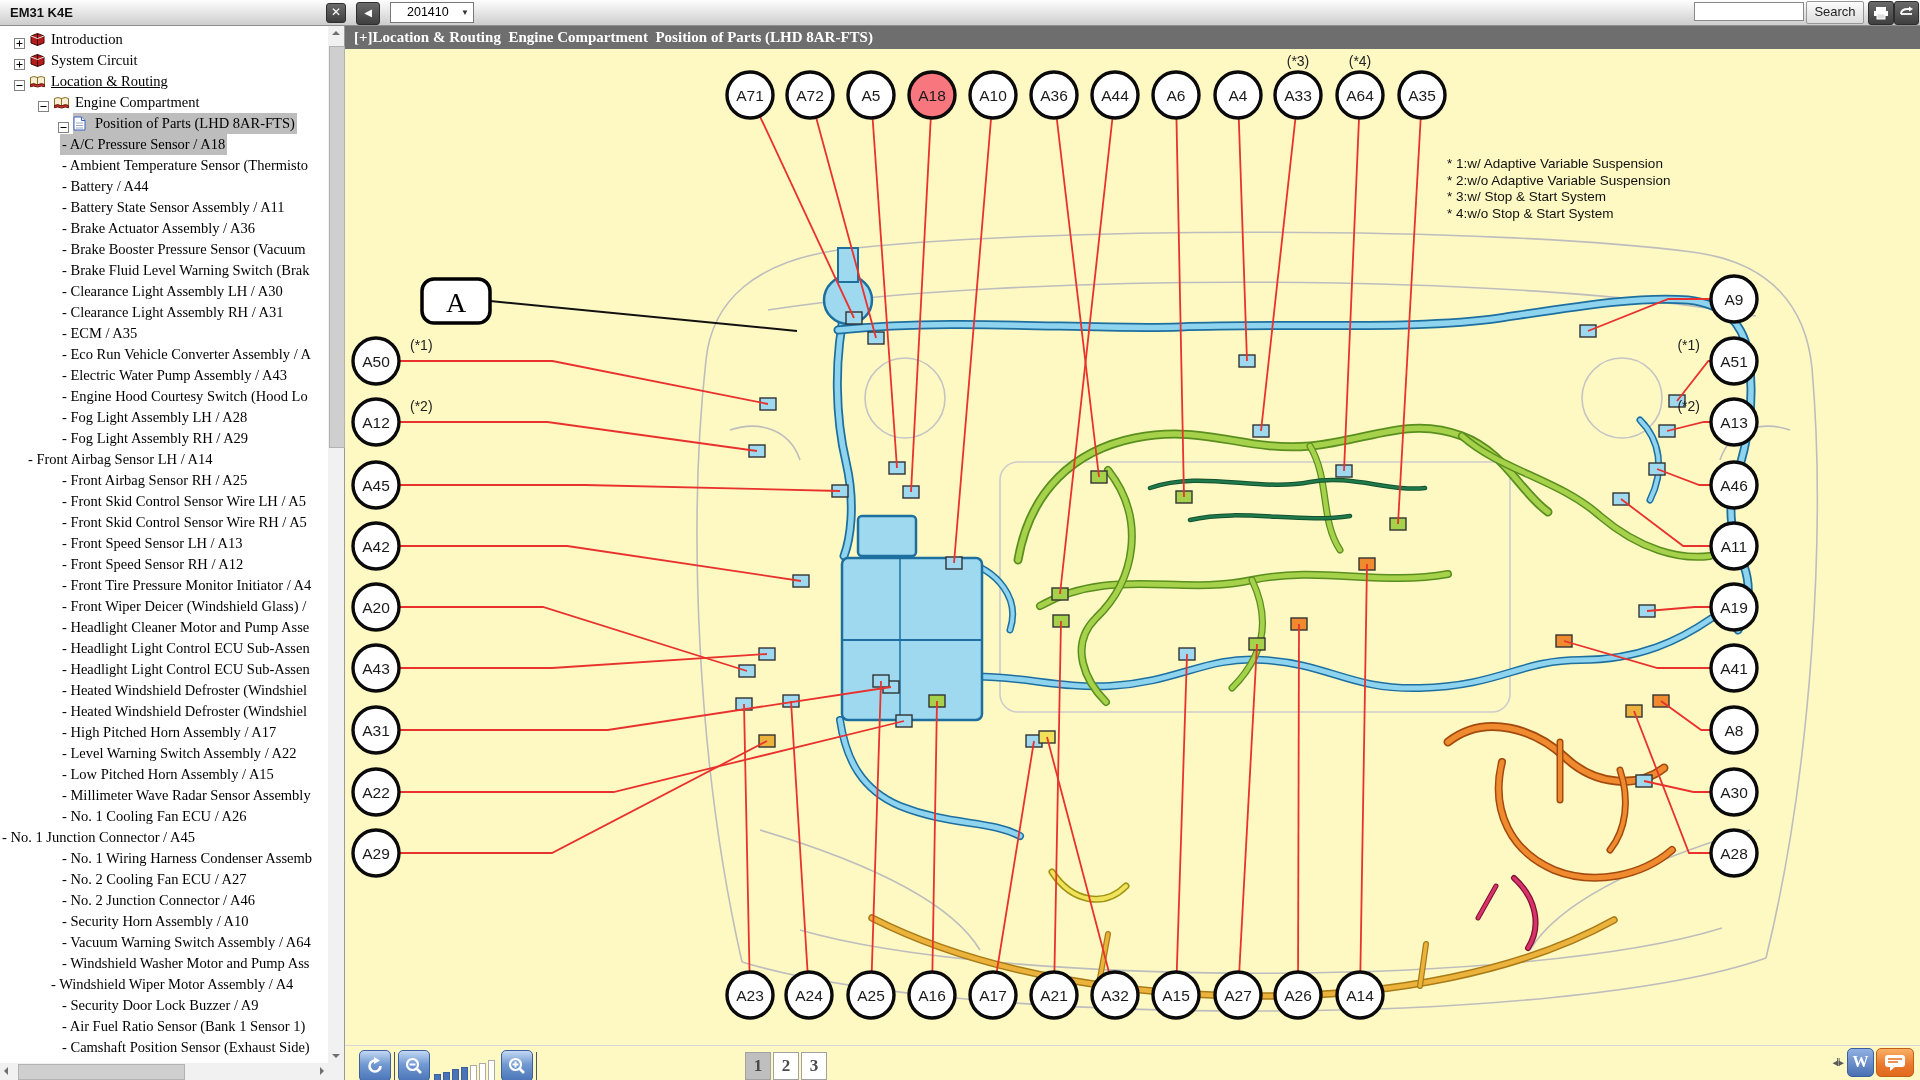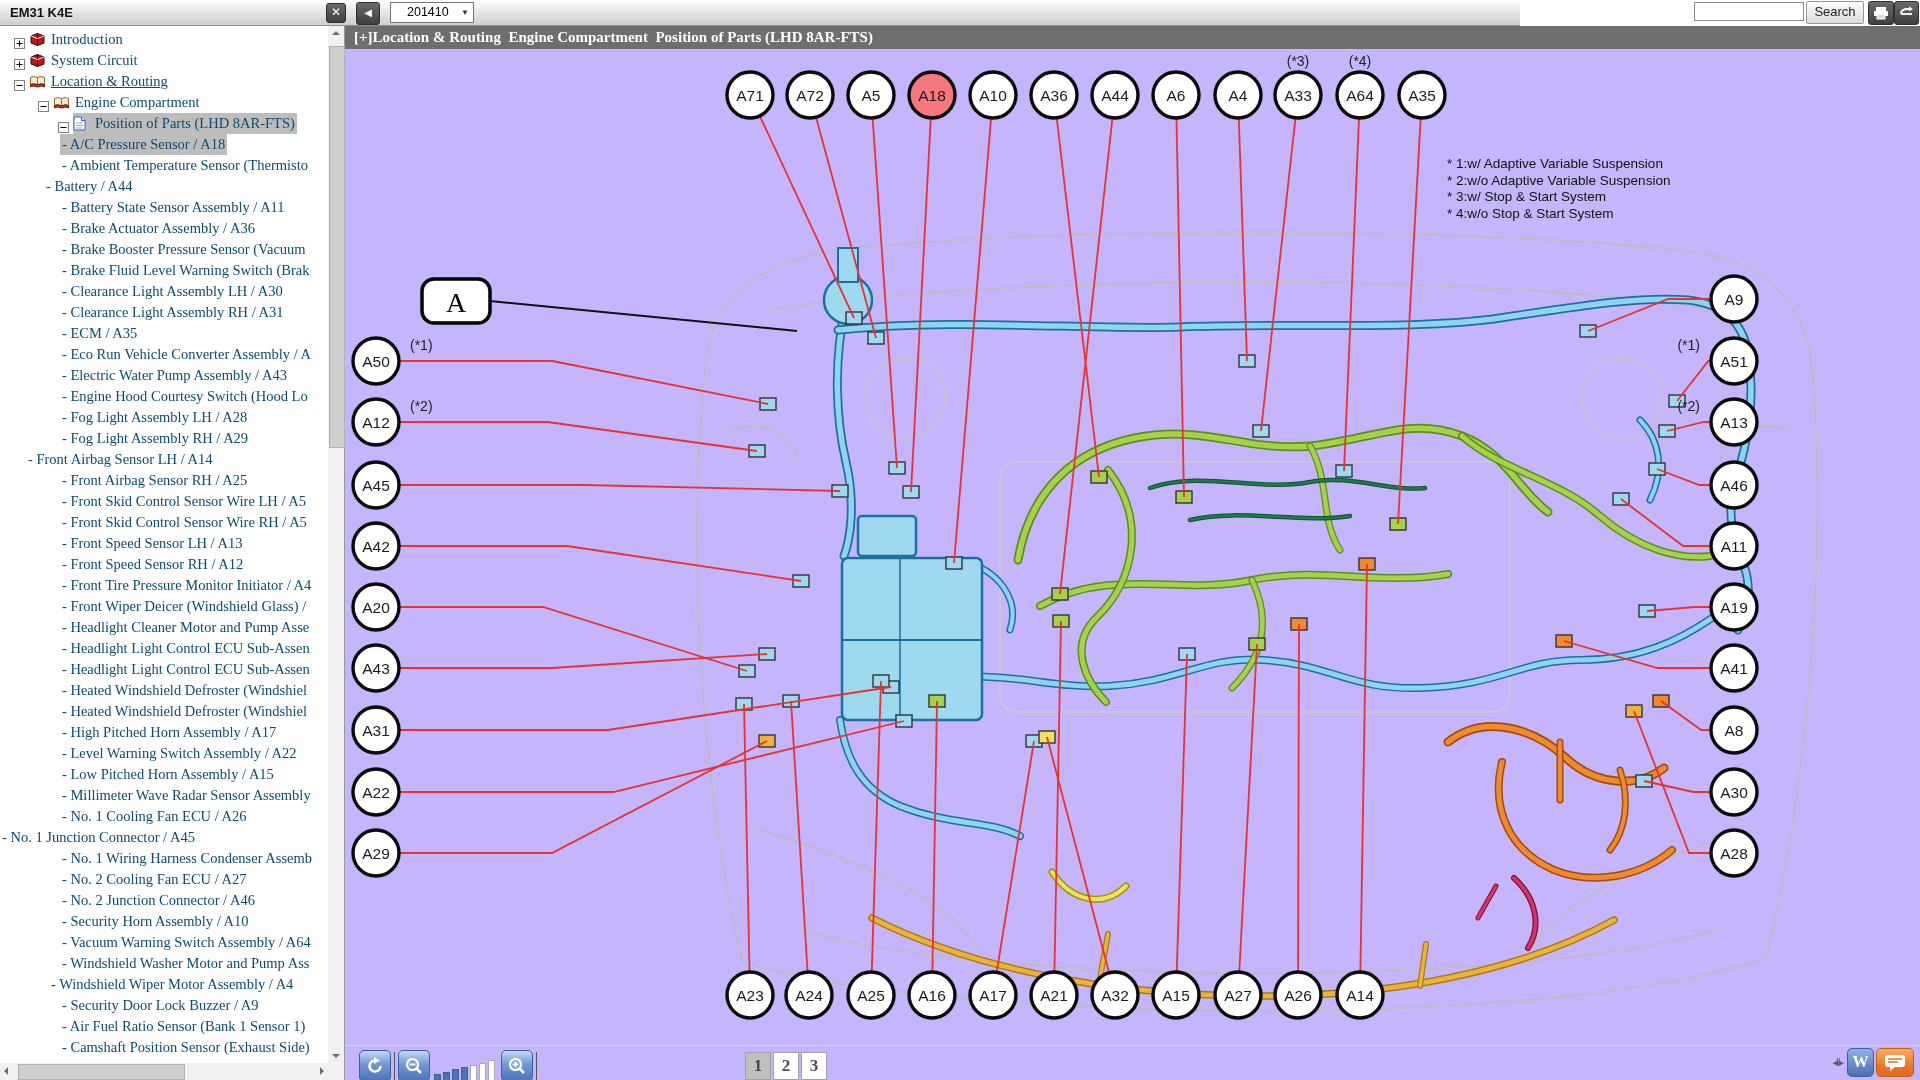--- a/index.html
+++ b/index.html
@@ -1,49 +1,49 @@
 <!DOCTYPE html>
 <html><head>
 <meta charset="utf-8">
 <style>
   html,body{margin:0;padding:0;background:#fff;font-family:"Liberation Sans",sans-serif;}
   #app{position:relative;width:1920px;height:1080px;overflow:hidden;background:#fff;}
   
-  #titlebar{position:absolute;left:0;top:0;width:1520px;height:25px;
+  #titlebar{position:absolute;left:0;top:0;width:1920px;height:25px;
     background:linear-gradient(#fefefe,#e8e8e8 45%,#cdcdcd);border-bottom:1px solid #8f8f8f;}
   #app-title{position:absolute;left:10px;top:5px;font-size:13px;font-weight:bold;color:#111;}
   .dkbtn{position:absolute;background:linear-gradient(#6a6a6a,#3f3f3f);border:1px solid #2e2e2e;
     border-radius:3px;color:#fff;text-align:center;cursor:pointer;}
   #close-btn{left:326px;top:3px;width:18px;height:18px;font-size:12px;line-height:17px;}
   #back-btn{left:356px;top:2px;width:22px;height:21px;font-size:10px;line-height:20px;}
   #version-dd{position:absolute;left:390px;top:2px;width:66px;height:19px;background:#fff;
     border:1px solid #777;font-size:12.5px;line-height:19px;padding-left:16px;cursor:pointer;}
   #version-dd .arrow{position:absolute;right:4px;top:0;font-size:8px;color:#333;line-height:19px;}
   #search-input{position:absolute;left:1694px;top:2px;width:102px;height:15px;border:1px solid #898989;font-size:12px;padding:1px 3px;}
   #search-btn{position:absolute;left:1806px;top:1px;width:56px;height:21px;background:linear-gradient(#fcfcfc,#dcdcdc);
     border:1px solid #979797;border-radius:2px;font-size:13px;color:#222;text-align:center;line-height:19px;cursor:pointer;}
   #print-btn{left:1868px;top:1px;width:24px;height:22px;}
   #return-btn{left:1894px;top:1px;width:23px;height:22px;}
   
   #sidebar{position:absolute;left:0;top:26px;width:344px;height:1054px;background:#fff;border-right:1px solid #999;}
   #tree{position:absolute;left:0;top:0;right:16px;bottom:17px;overflow:hidden;padding-top:3px;
-    font-family:"Liberation Serif",serif;font-size:14.5px;color:#0c4a6e;}
+    font-family:"Liberation Serif",serif;font-size:14.5px;color:#000000;}
   .trow{height:21px;line-height:21px;display:flex;align-items:center;white-space:nowrap;cursor:pointer;}
   .texp{width:11px;height:11px;flex:0 0 11px;margin-right:4px;}
   .ticon{width:17px;height:15px;flex:0 0 17px;margin-right:3px;}
   .tlabel{padding:0 2px;}
   .hl{background:#bdbdbd;}
   .vscroll{position:absolute;right:0;top:0;width:16px;bottom:17px;background:#f1f1f1;}
   .hscroll{position:absolute;left:0;bottom:0;right:16px;height:17px;background:#f1f1f1;}
   .scorner{position:absolute;right:0;bottom:0;width:16px;height:17px;background:#f1f1f1;}
   .vthumb{position:absolute;left:1px;top:20px;width:14px;height:400px;background:#cfcfcf;border:1px solid #b2b2b2;}
   .hthumb{position:absolute;top:1px;left:18px;width:165px;height:14px;background:#cfcfcf;border:1px solid #b2b2b2;}
   .sarr{position:absolute;width:0;height:0;border:4px solid transparent;}
   
-  #main{position:absolute;left:345px;top:26px;width:1575px;height:1054px;background:#c4b5fd;}
+  #main{position:absolute;left:345px;top:26px;width:1575px;height:1054px;background:#fef9c3;}
   #main-header{position:absolute;left:0;top:0;width:100%;height:23px;background:#6e6e6e;color:#fff;
     font-family:"Liberation Serif",serif;font-weight:bold;font-size:15px;line-height:23px;padding-left:9px;
     box-sizing:border-box;white-space:pre;}
   #diagram{position:absolute;left:0;top:23px;}
   #foot-sep{position:absolute;left:0;top:1019px;width:100%;height:1px;background:#d7d7d7;}
   
   #zoombar{position:absolute;left:14px;top:1024px;height:32px;display:flex;align-items:flex-end;}
   .zbtn{width:30px;height:30px;border:1px solid #3c5f9e;border-radius:5px;cursor:pointer;
     background:linear-gradient(#c3d8f4,#7199d1 45%,#4a74b8);display:flex;align-items:center;justify-content:center;}
   .zsep{width:1px;height:30px;background:#555;margin:0 3px;}
@@ -170,21 +170,21 @@
             <span class="tlabel">Position of Parts (LHD 8AR-FTS)</span>
           </span>
         </div>
         <div class="trow">
           <span class="tlabel hl" style="margin-left: 60px;">- A/C Pressure Sensor / A18</span>
         </div>
         <div class="trow">
           <span class="tlabel" style="margin-left: 60px;">- Ambient Temperature Sensor (Thermisto</span>
         </div>
         <div class="trow">
-          <span class="tlabel" style="margin-left: 44px;">- Battery / A44</span>
+          <span class="tlabel" style="margin-left: 60px;">- Battery / A44</span>
         </div>
         <div class="trow">
           <span class="tlabel" style="margin-left: 60px;">- Battery State Sensor Assembly / A11</span>
         </div>
         <div class="trow">
           <span class="tlabel" style="margin-left: 60px;">- Brake Actuator Assembly / A36</span>
         </div>
         <div class="trow">
           <span class="tlabel" style="margin-left: 60px;">- Brake Booster Pressure Sensor (Vacuum</span>
         </div>

